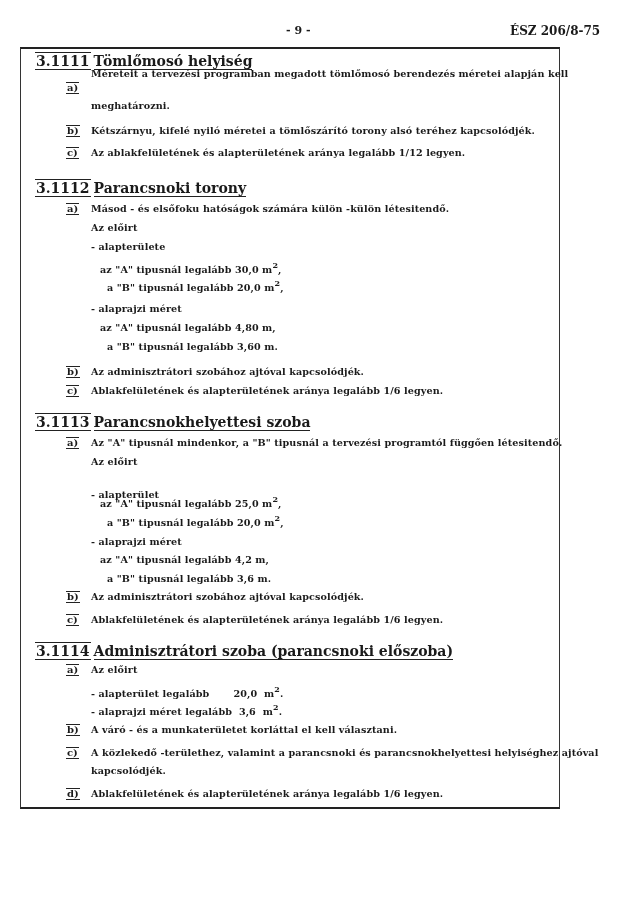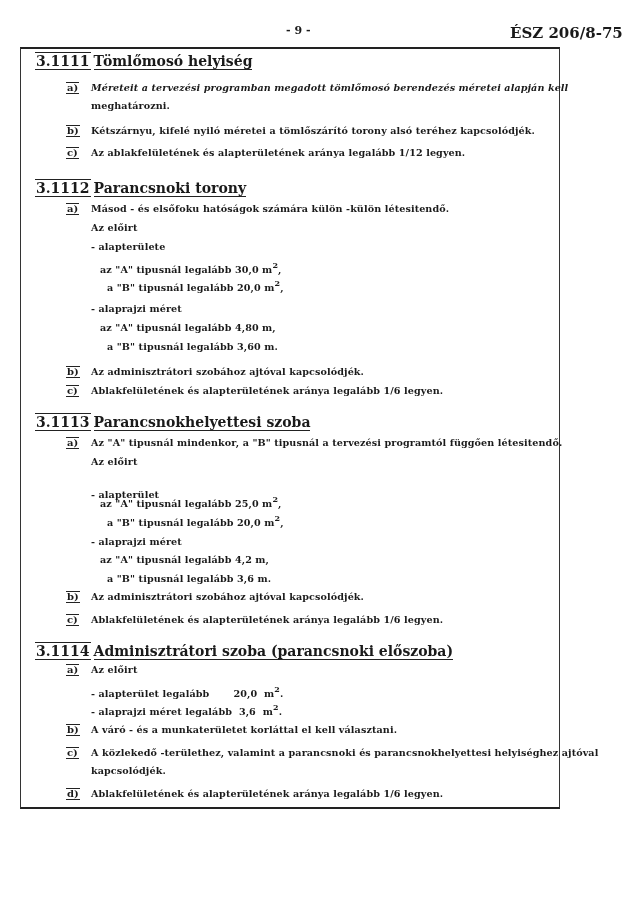--- a/index.html
+++ b/index.html
@@ -1,21 +1,21 @@
 <!DOCTYPE html>
 <html><head>
 <meta charset="utf-8">
 <style>
   html, body { margin:0; padding:0; }
   body {
     width:627px; height:900px; background:#ffffff; position:relative; overflow:hidden;
     font-family:"DejaVu Serif", serif; color:#1a1a1a;
   }
   .hdr-page { position:absolute; top:24px; left:286px; font-size:11px; font-weight:bold; }
-  .hdr-code { position:absolute; top:24px; left:510px; font-size:15px; font-weight:bold; }
+  .hdr-code { position:absolute; top:24px; left:510px; font-size:12px; font-weight:bold; }
   .frame {
     position:absolute; left:20px; top:47px; width:540px; height:762px;
     border-top:2px solid #222; border-bottom:2px solid #222;
     border-left:1px solid #333; border-right:1px solid #333;
     box-sizing:border-box;
   }
   .sec-head { position:absolute; left:35px; font-size:14px; font-weight:bold; white-space:nowrap; }
   .sec-num { border-top:1px solid #222; border-bottom:1px solid #222; padding:0 1px; }
   .sec-title { border-bottom:1px solid #222; margin-left:3px; }
   .item-label {
@@ -34,21 +34,21 @@
 
 <div class="hdr-page">- 9 -</div>
 <div class="hdr-code">ÉSZ 206/8-75</div>
 
 <div class="frame"></div>
 
 <div class="sec-head" style="top:53px;">
   <span class="sec-num">3.1111</span><span class="sec-title">Tömlőmosó helyiség</span>
 </div>
 <div class="item-label" style="top:82px;">a)</div>
-<div class="line ind1 justify" style="top:82px;font-style:italic;">Méreteit a tervezési programban megadott tömlőmosó berendezés méretei alapján kell</div>
+<div class="line ind1 justify" style="top:68px;">Méreteit a tervezési programban megadott tömlőmosó berendezés méretei alapján kell</div>
 <div class="line ind1" style="top:100px;">meghatározni.</div>
 <div class="item-label" style="top:125px;">b)</div>
 <div class="line ind1" style="top:125px;">Kétszárnyu, kifelé nyiló méretei a tömlőszárító torony alsó teréhez kapcsolódjék.</div>
 <div class="item-label" style="top:147px;">c)</div>
 <div class="line ind1" style="top:147px;">Az ablakfelületének és alapterületének aránya legalább 1/12 legyen.</div>
 
 <div class="sec-head" style="top:180px;">
   <span class="sec-num">3.1112</span><span class="sec-title">Parancsnoki torony</span>
 </div>
 <div class="item-label" style="top:203px;">a)</div>

